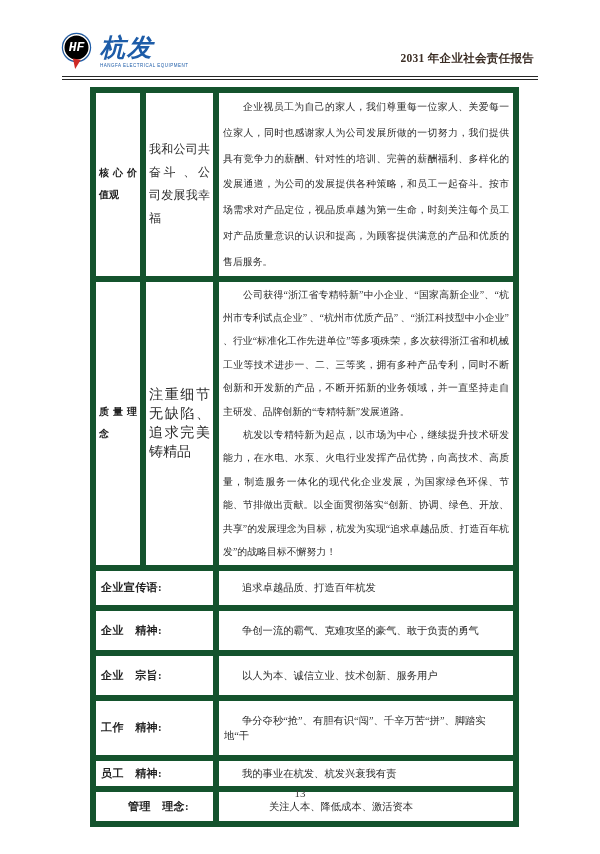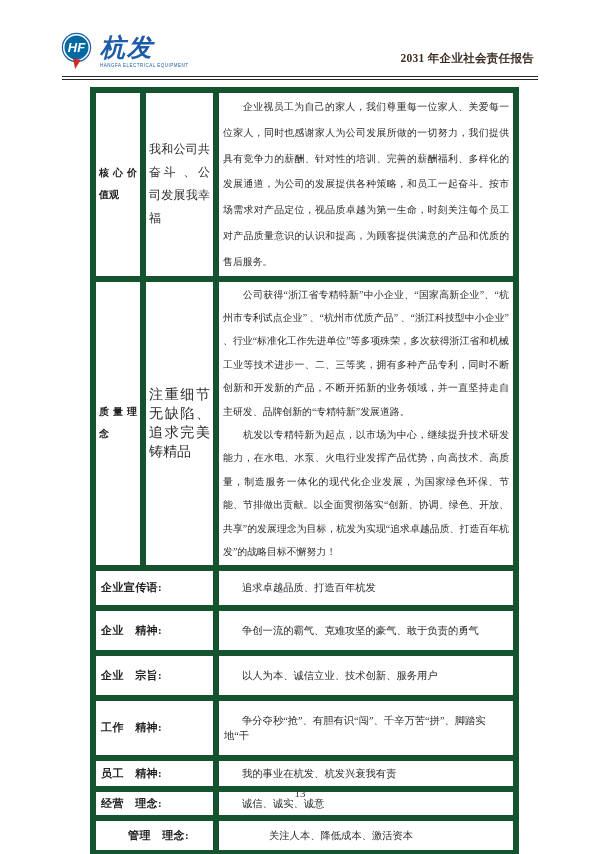--- a/index.html
+++ b/index.html
@@ -5,23 +5,23 @@
   html,body{margin:0;padding:0;background:#e8e8e8;}
   .page{
     width:600px;height:854px;margin:0 auto;background:#ffffff;position:relative;
     font-family:"Liberation Serif","DejaVu Serif",serif;color:#2b2b2b;overflow:hidden;
   }
   
   .header{position:absolute;top:34px;left:63px;right:66px;display:flex;justify-content:space-between;align-items:flex-end;}
   .logo{display:flex;align-items:flex-start;gap:7px;}
   .logo-mark{position:relative;width:30px;height:38px;}
   .logo-circle{
-    width:27px;height:27px;border-radius:50%;background:#0369a1;color:#ffffff;
+    width:27px;height:27px;border-radius:50%;background:#000000;color:#ffffff;
     display:flex;align-items:center;justify-content:center;
-    font-family:Liberation Sans, sans-serif;font-weight:bold;font-style:italic;font-size:13px;
+    font-family:Liberation Mono, monospace;font-weight:bold;font-style:italic;font-size:13px;
     box-shadow:inset 0 0 0 1.5px #ffffff, 0 0 0 1.2px #1d5ca8;
   }
   .logo-tri{position:absolute;left:9px;top:25px;width:0;height:0;
     border-left:4px solid transparent;border-right:4px solid transparent;
     border-top:10px solid #ce2a26;transform:rotate(10deg);}
   .logo-text{display:flex;flex-direction:column;}
   .brand{font-size:25px;line-height:27px;font-weight:bold;font-style:italic;color:#1d5ca8;letter-spacing:2px;}
   .brand-sub{font-size:4.5px;line-height:6px;color:#1d5ca8;letter-spacing:0.5px;white-space:nowrap;margin-top:2px;font-family:"Liberation Sans",sans-serif;}
   .report-title{font-size:11.5px;font-weight:bold;color:#3b2d24;padding-bottom:6px;letter-spacing:0.3px;}
   .header-rule{position:absolute;top:76px;left:62px;right:62px;height:2px;
@@ -110,24 +110,20 @@
         <td class="val">以人为本、诚信立业、技术创新、服务用户</td>
       </tr>
       <tr class="r6">
         <td class="lab" colspan="2">工作　精神:</td>
         <td class="val">争分夺秒“抢”、有胆有识“闯”、千辛万苦“拼”、脚踏实地“干</td>
       </tr>
       <tr class="r7">
         <td class="lab" colspan="2">员工　精神:</td>
         <td class="val">我的事业在杭发、杭发兴衰我有责</td>
       </tr>
-      <tr class="r8">
-        <td class="lab" colspan="2">经营　理念:</td>
-        <td class="val">诚信、诚实、诚意</td>
-      </tr>
       <tr class="r9">
         <td class="lab" colspan="2">管理　理念:</td>
         <td class="val">关注人本、降低成本、激活资本</td>
       </tr>
     </tbody>
   </table>
 
   <div class="page-number">13</div>
 
 </div>

